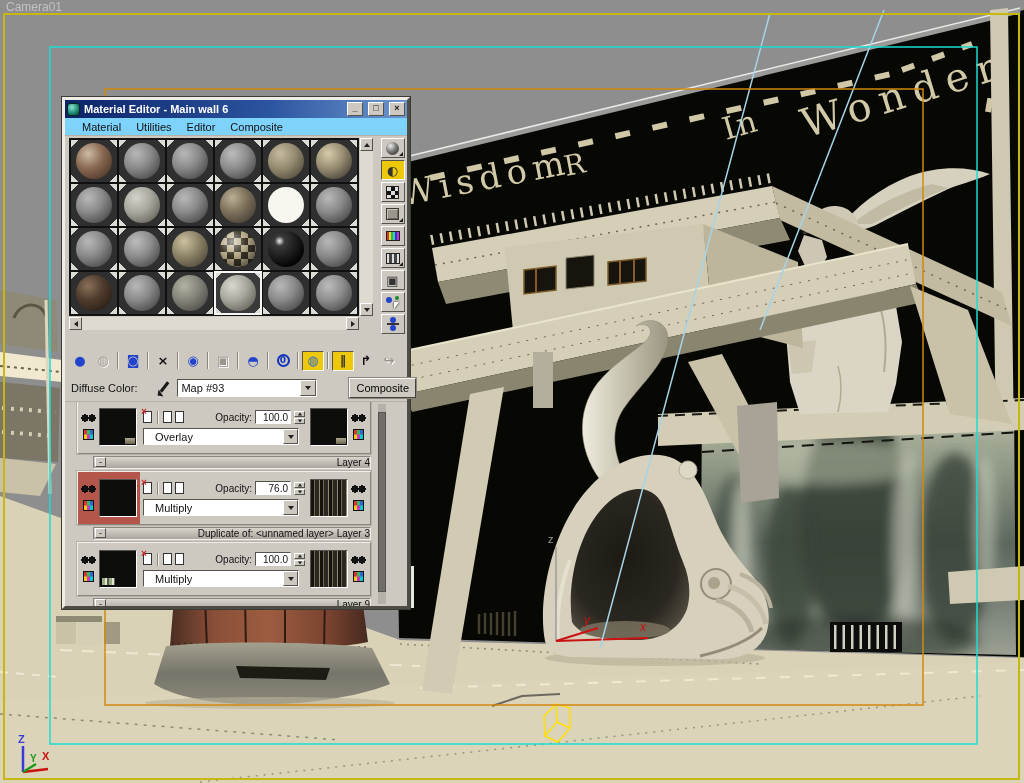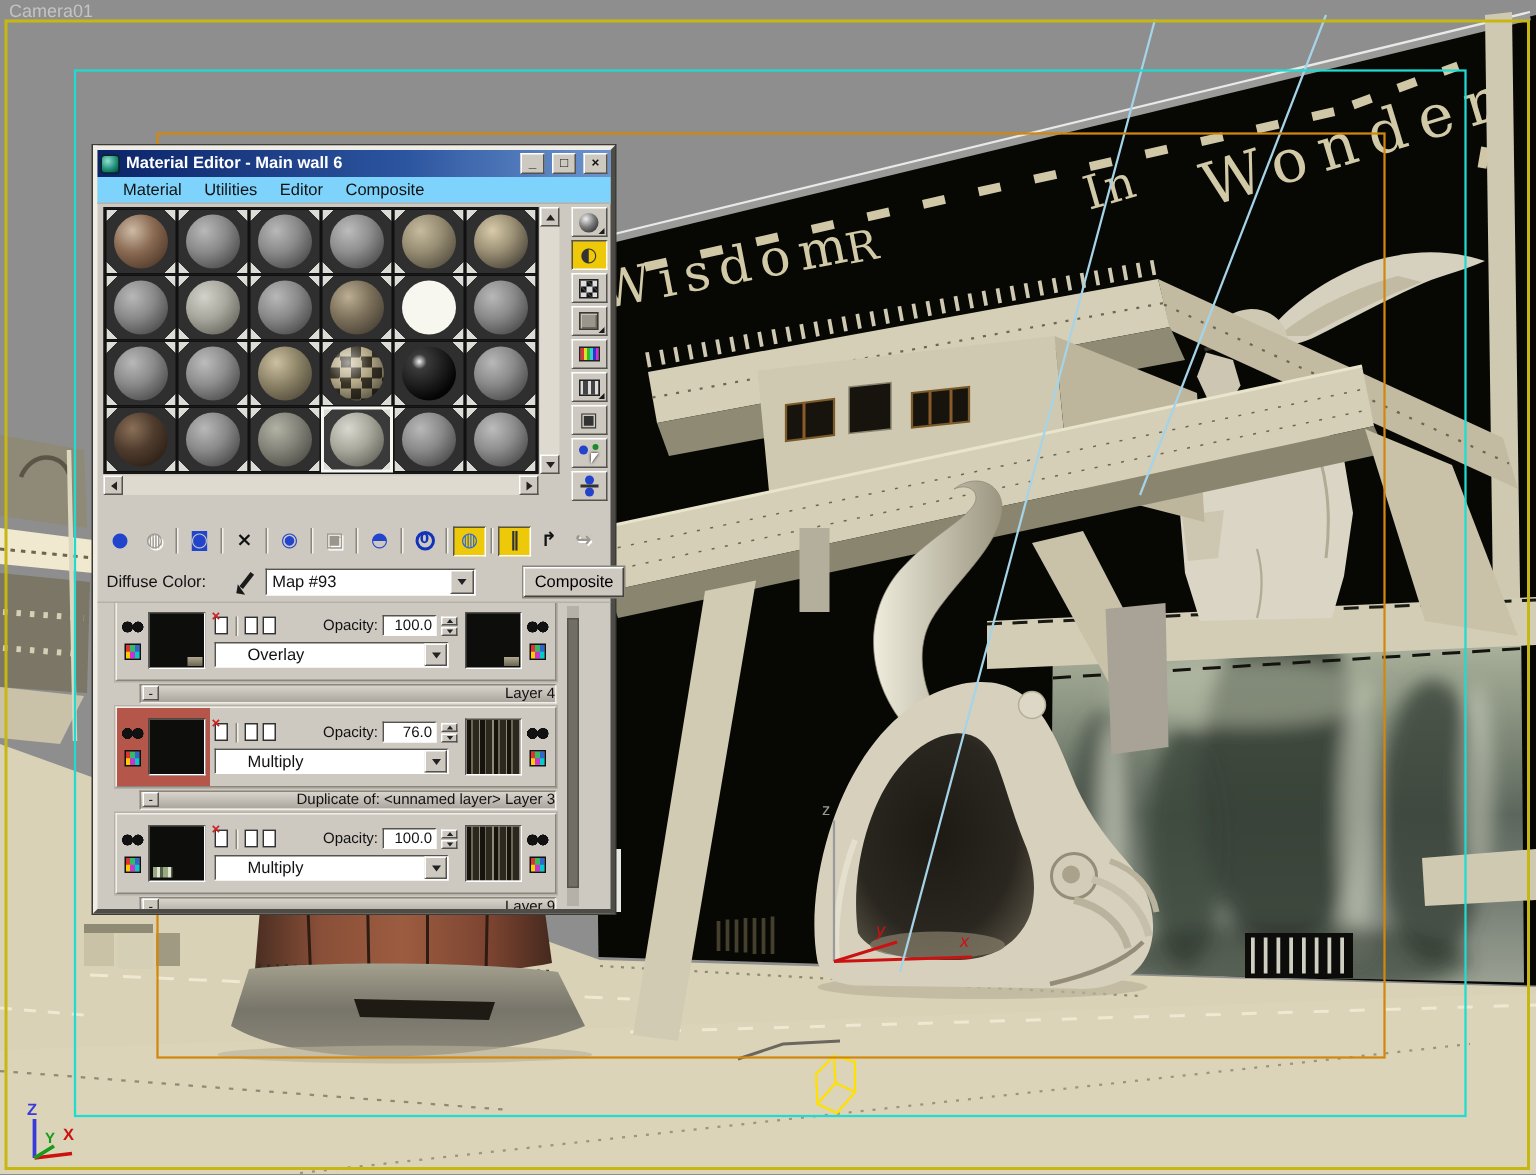--- a/index.html
+++ b/index.html
@@ -159,21 +159,21 @@
   .olabel{margin-left:auto;font-size:10px;}
   .oval{width:36px;height:14px;background:#fff;border:1px solid;
     border-color:#55534d #fff #fff #55534d;font-size:10px;text-align:right;padding:1px 2px 0 0;}
   .spin{display:flex;flex-direction:column;gap:1px;}
   .spin span{width:11px;height:6px;background:#cdc9c1;border:1px solid;
     border-color:#fff #55534d #55534d #fff;display:flex;align-items:center;justify-content:center;}
   .spin .tri{transform:scale(.7);}
   .lrow2{display:flex;}
   .ldrop{width:156px;height:17px;background:#fff;border:1px solid;
     border-color:#55534d #fff #fff #55534d;display:flex;align-items:center;}
-  .ldrop .dtext{flex:1;padding-left:21px;font-size:11px;}
+  .ldrop .dtext{flex:1;padding-left:11px;font-size:11px;}
   .ldrop .combo-btn{width:15px;height:15px;}
   #roll-scroll{position:absolute;left:313px;top:2px;width:8px;height:200px;background:#b5b1a8;}
   #roll-thumb{position:absolute;left:0;top:8px;width:8px;height:180px;background:#716e66;border:1px solid #55534d;}
   .bill{fill:#d2caa7;font-family:"DejaVu Serif",serif;}
 </style>
 </head>
 <body>
 
 <div class="stage">
 

